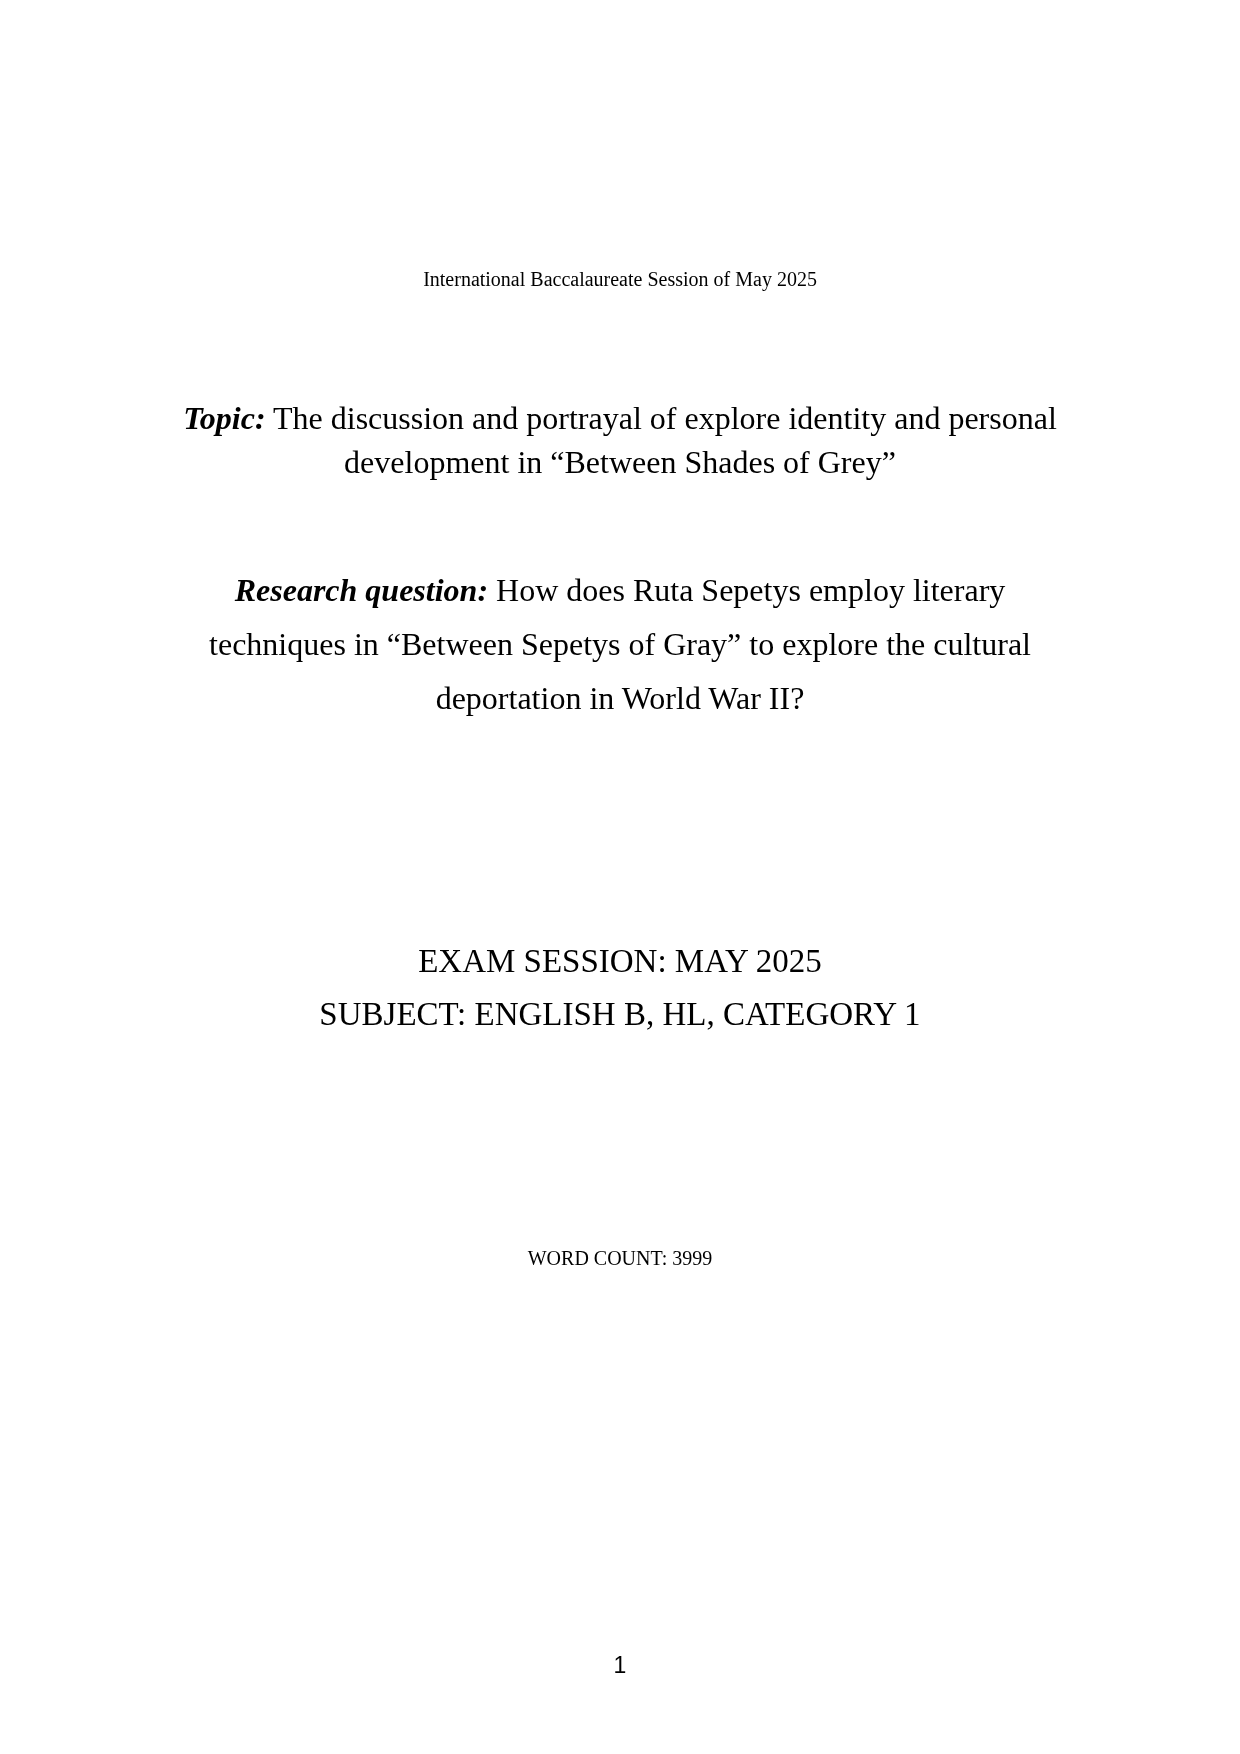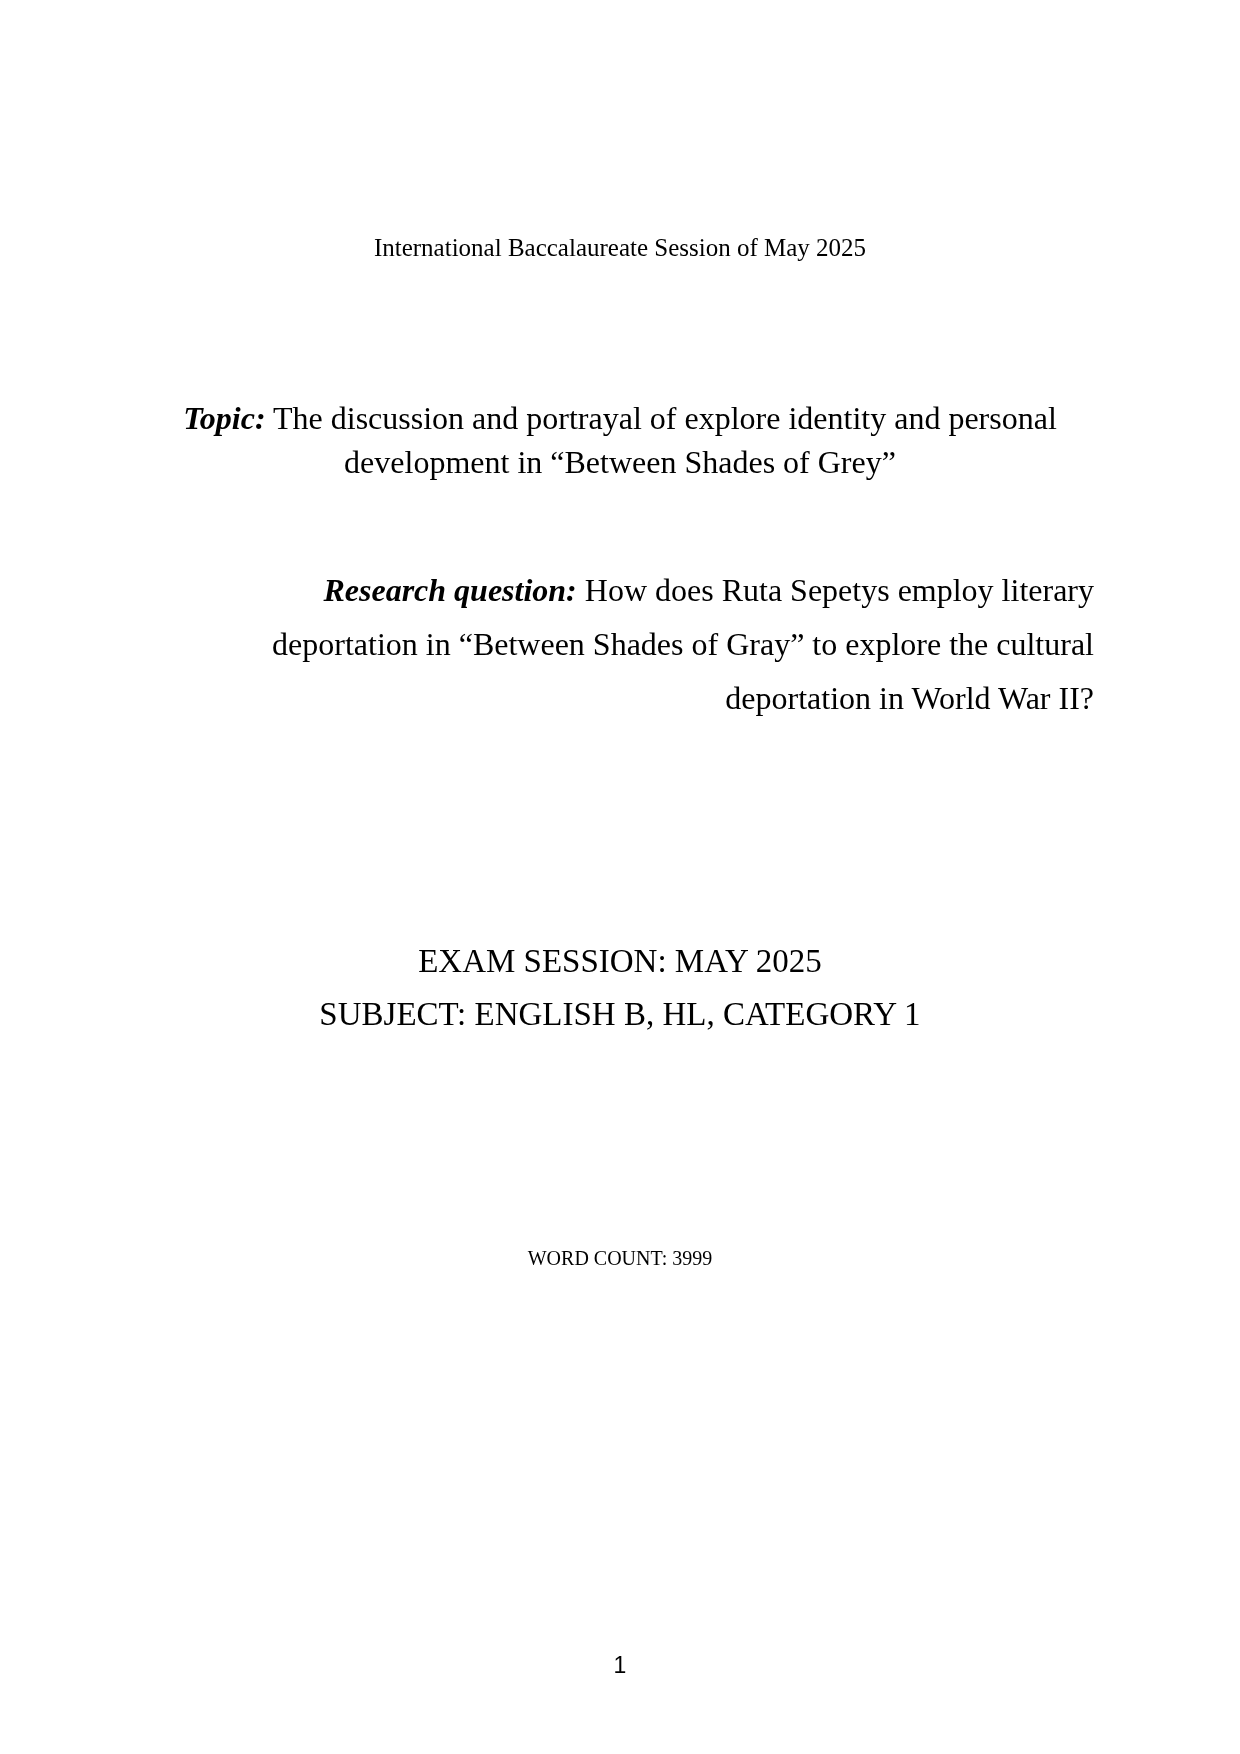--- a/index.html
+++ b/index.html
@@ -15,34 +15,33 @@
     color: #000000;
     overflow: hidden;
   }
   .line-block {
     position: absolute;
     left: 146px;
     right: 146px;
     text-align: center;
   }
   .doc-header {
-    top: 224px;
-    font-size: 25px;
+    top: 255px;
+    font-size: 20px;
     line-height: 48px;
   }
   .topic-block {
     top: 396px;
     font-size: 32px;
     line-height: 44px;
   }
   .rq-block {
     top: 563px;
     font-size: 32px;
     line-height: 54px;
-    text-align: right;
   }
   .exam-block {
     top: 935px;
     font-size: 33px;
     line-height: 53px;
   }
   .wordcount-block {
     top: 1245px;
     font-size: 20px;
     line-height: 26px;
@@ -70,21 +69,21 @@
   <div>International Baccalaureate Session of May 2025</div>
 </div>
 
 <div class="line-block topic-block">
   <div><span class="bold-label">Topic:</span><span> The discussion and portrayal of explore identity and personal</span></div>
   <div>development in “Between Shades of Grey”</div>
 </div>
 
 <div class="line-block rq-block">
   <div><span class="bold-label">Research question:</span><span> How does Ruta Sepetys employ literary</span></div>
-  <div>deportation in “Between Shades of Gray” to explore the cultural</div>
+  <div>techniques in “Between Sepetys of Gray” to explore the cultural</div>
   <div>deportation in World War II?</div>
 </div>
 
 <div class="line-block exam-block">
   <div>EXAM SESSION: MAY 2025</div>
   <div>SUBJECT: ENGLISH B, HL, CATEGORY 1</div>
 </div>
 
 <div class="line-block wordcount-block">WORD COUNT: 3999</div>
 

